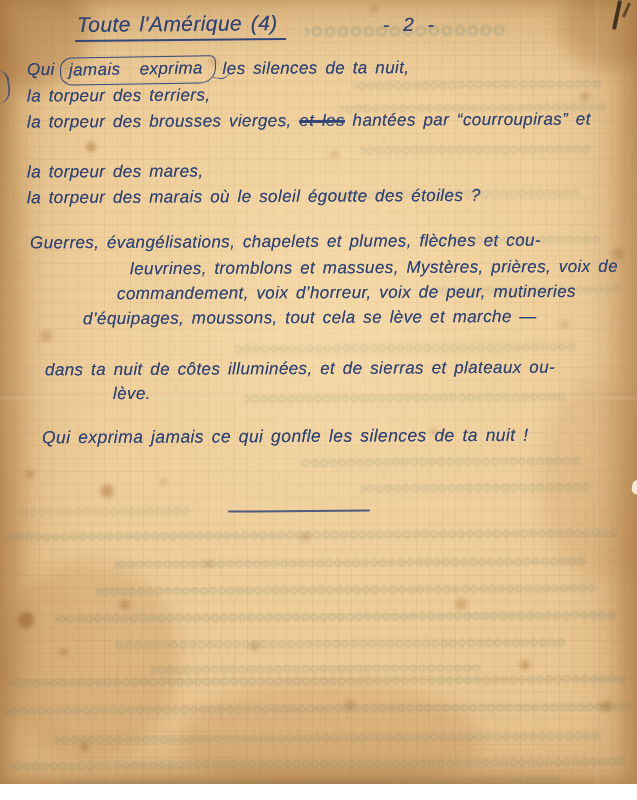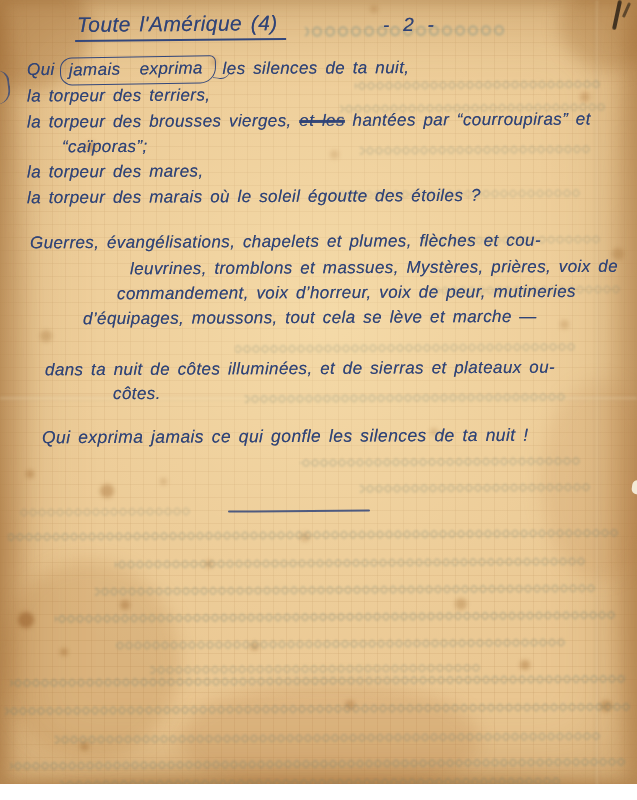--- a/index.html
+++ b/index.html
@@ -191,29 +191,28 @@
   <div class="hw title">Toute l'Amérique (4)</div>
   <div class="hw pnum">- 2 -</div>
 
   <div class="hw pl l1">
     <span>Qui</span><span class="boxed">jamais exprima</span><span>les silences de ta nuit,</span>
   </div>
   <div class="hw pl l2">la torpeur des terriers,</div>
   <div class="hw pl l3">
     <span>la torpeur des brousses vierges, </span><span class="struck">et les</span><span> hantées par “courroupiras” et</span>
   </div>
-  <div class="hw pl l4">“caïporas”;</div>
   <div class="hw pl l5">la torpeur des mares,</div>
   <div class="hw pl l6">la torpeur des marais où le soleil égoutte des étoiles ?</div>
   <div class="hw pl l7">Guerres, évangélisations, chapelets et plumes, flèches et cou-</div>
   <div class="hw pl l8">leuvrines, tromblons et massues, Mystères, prières, voix de</div>
   <div class="hw pl l9">commandement, voix d’horreur, voix de peur, mutineries</div>
   <div class="hw pl l10">d’équipages, moussons, tout cela se lève et marche ―</div>
   <div class="hw pl l12">dans ta nuit de côtes illuminées, et de sierras et plateaux ou-</div>
-  <div class="hw pl l13">côtes.</div>
+  <div class="hw pl l13">lève.</div>
   <div class="hw pl l14">Qui exprima jamais ce qui gonfle les silences de ta nuit !</div>
 
   <div class="divider"></div>
 
   <div class="mark1"></div>
   <div class="mark2"></div>
   <div class="mark3"></div>
   <div class="notch"></div>
 
 </div>

